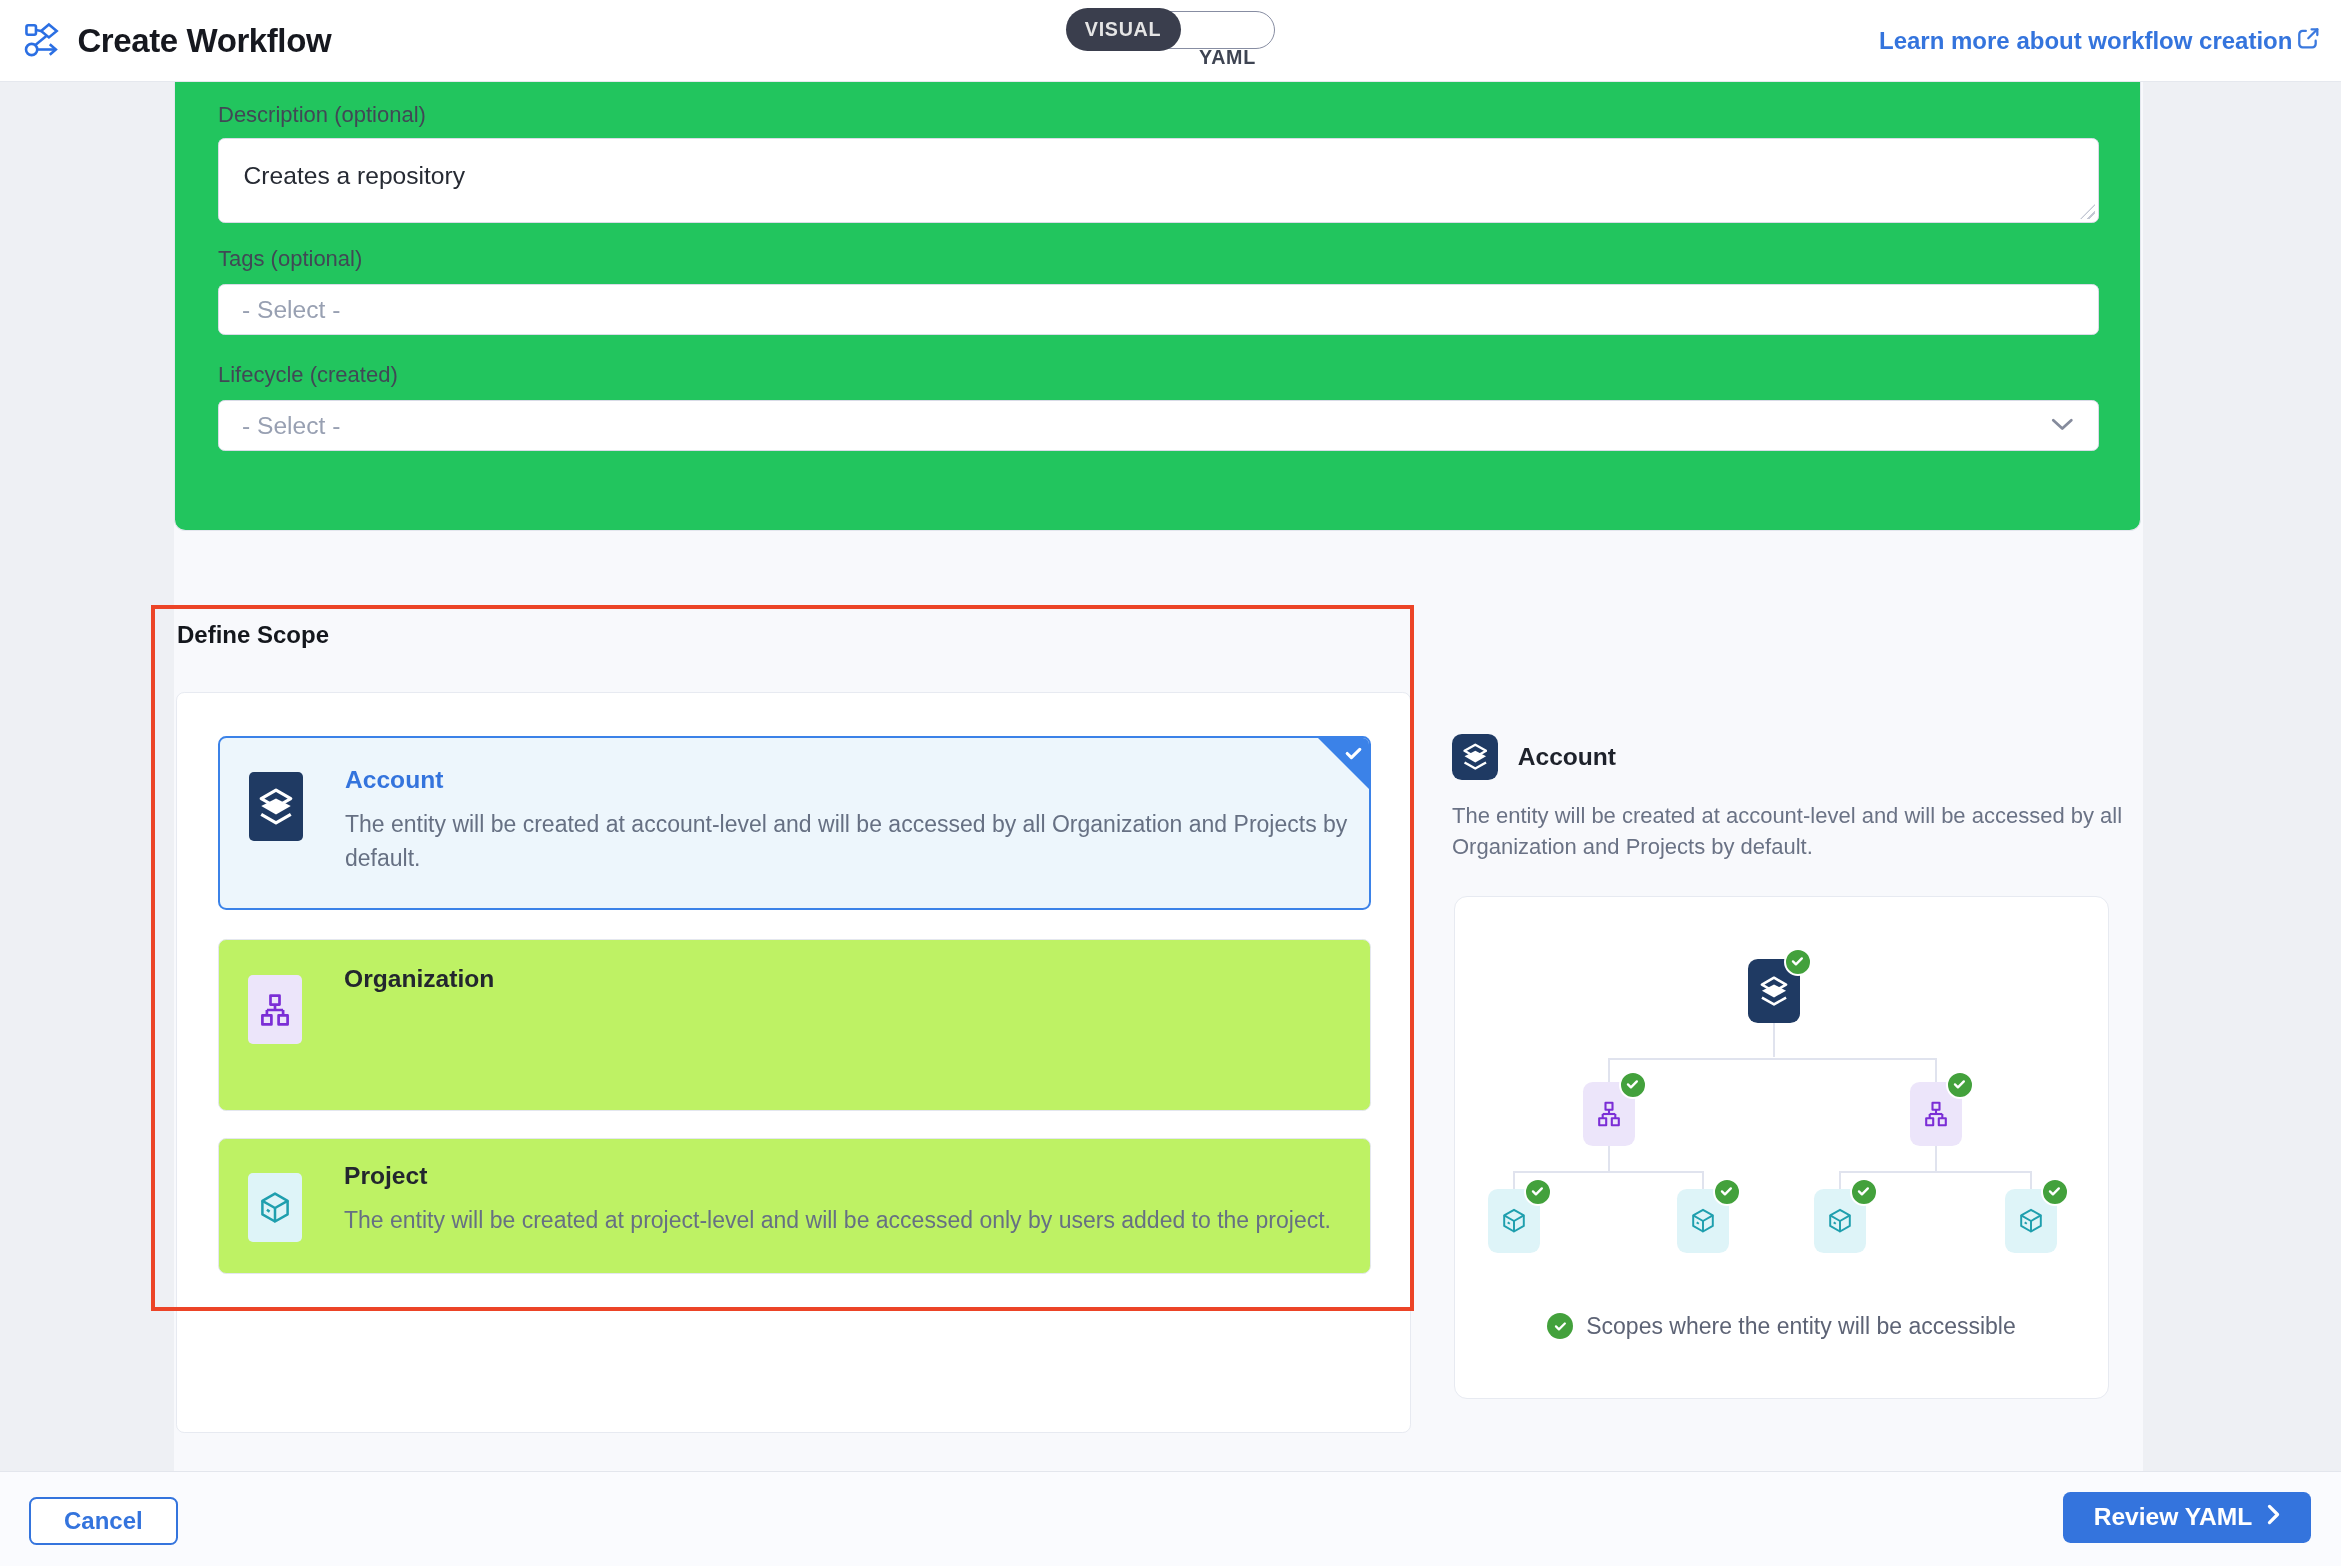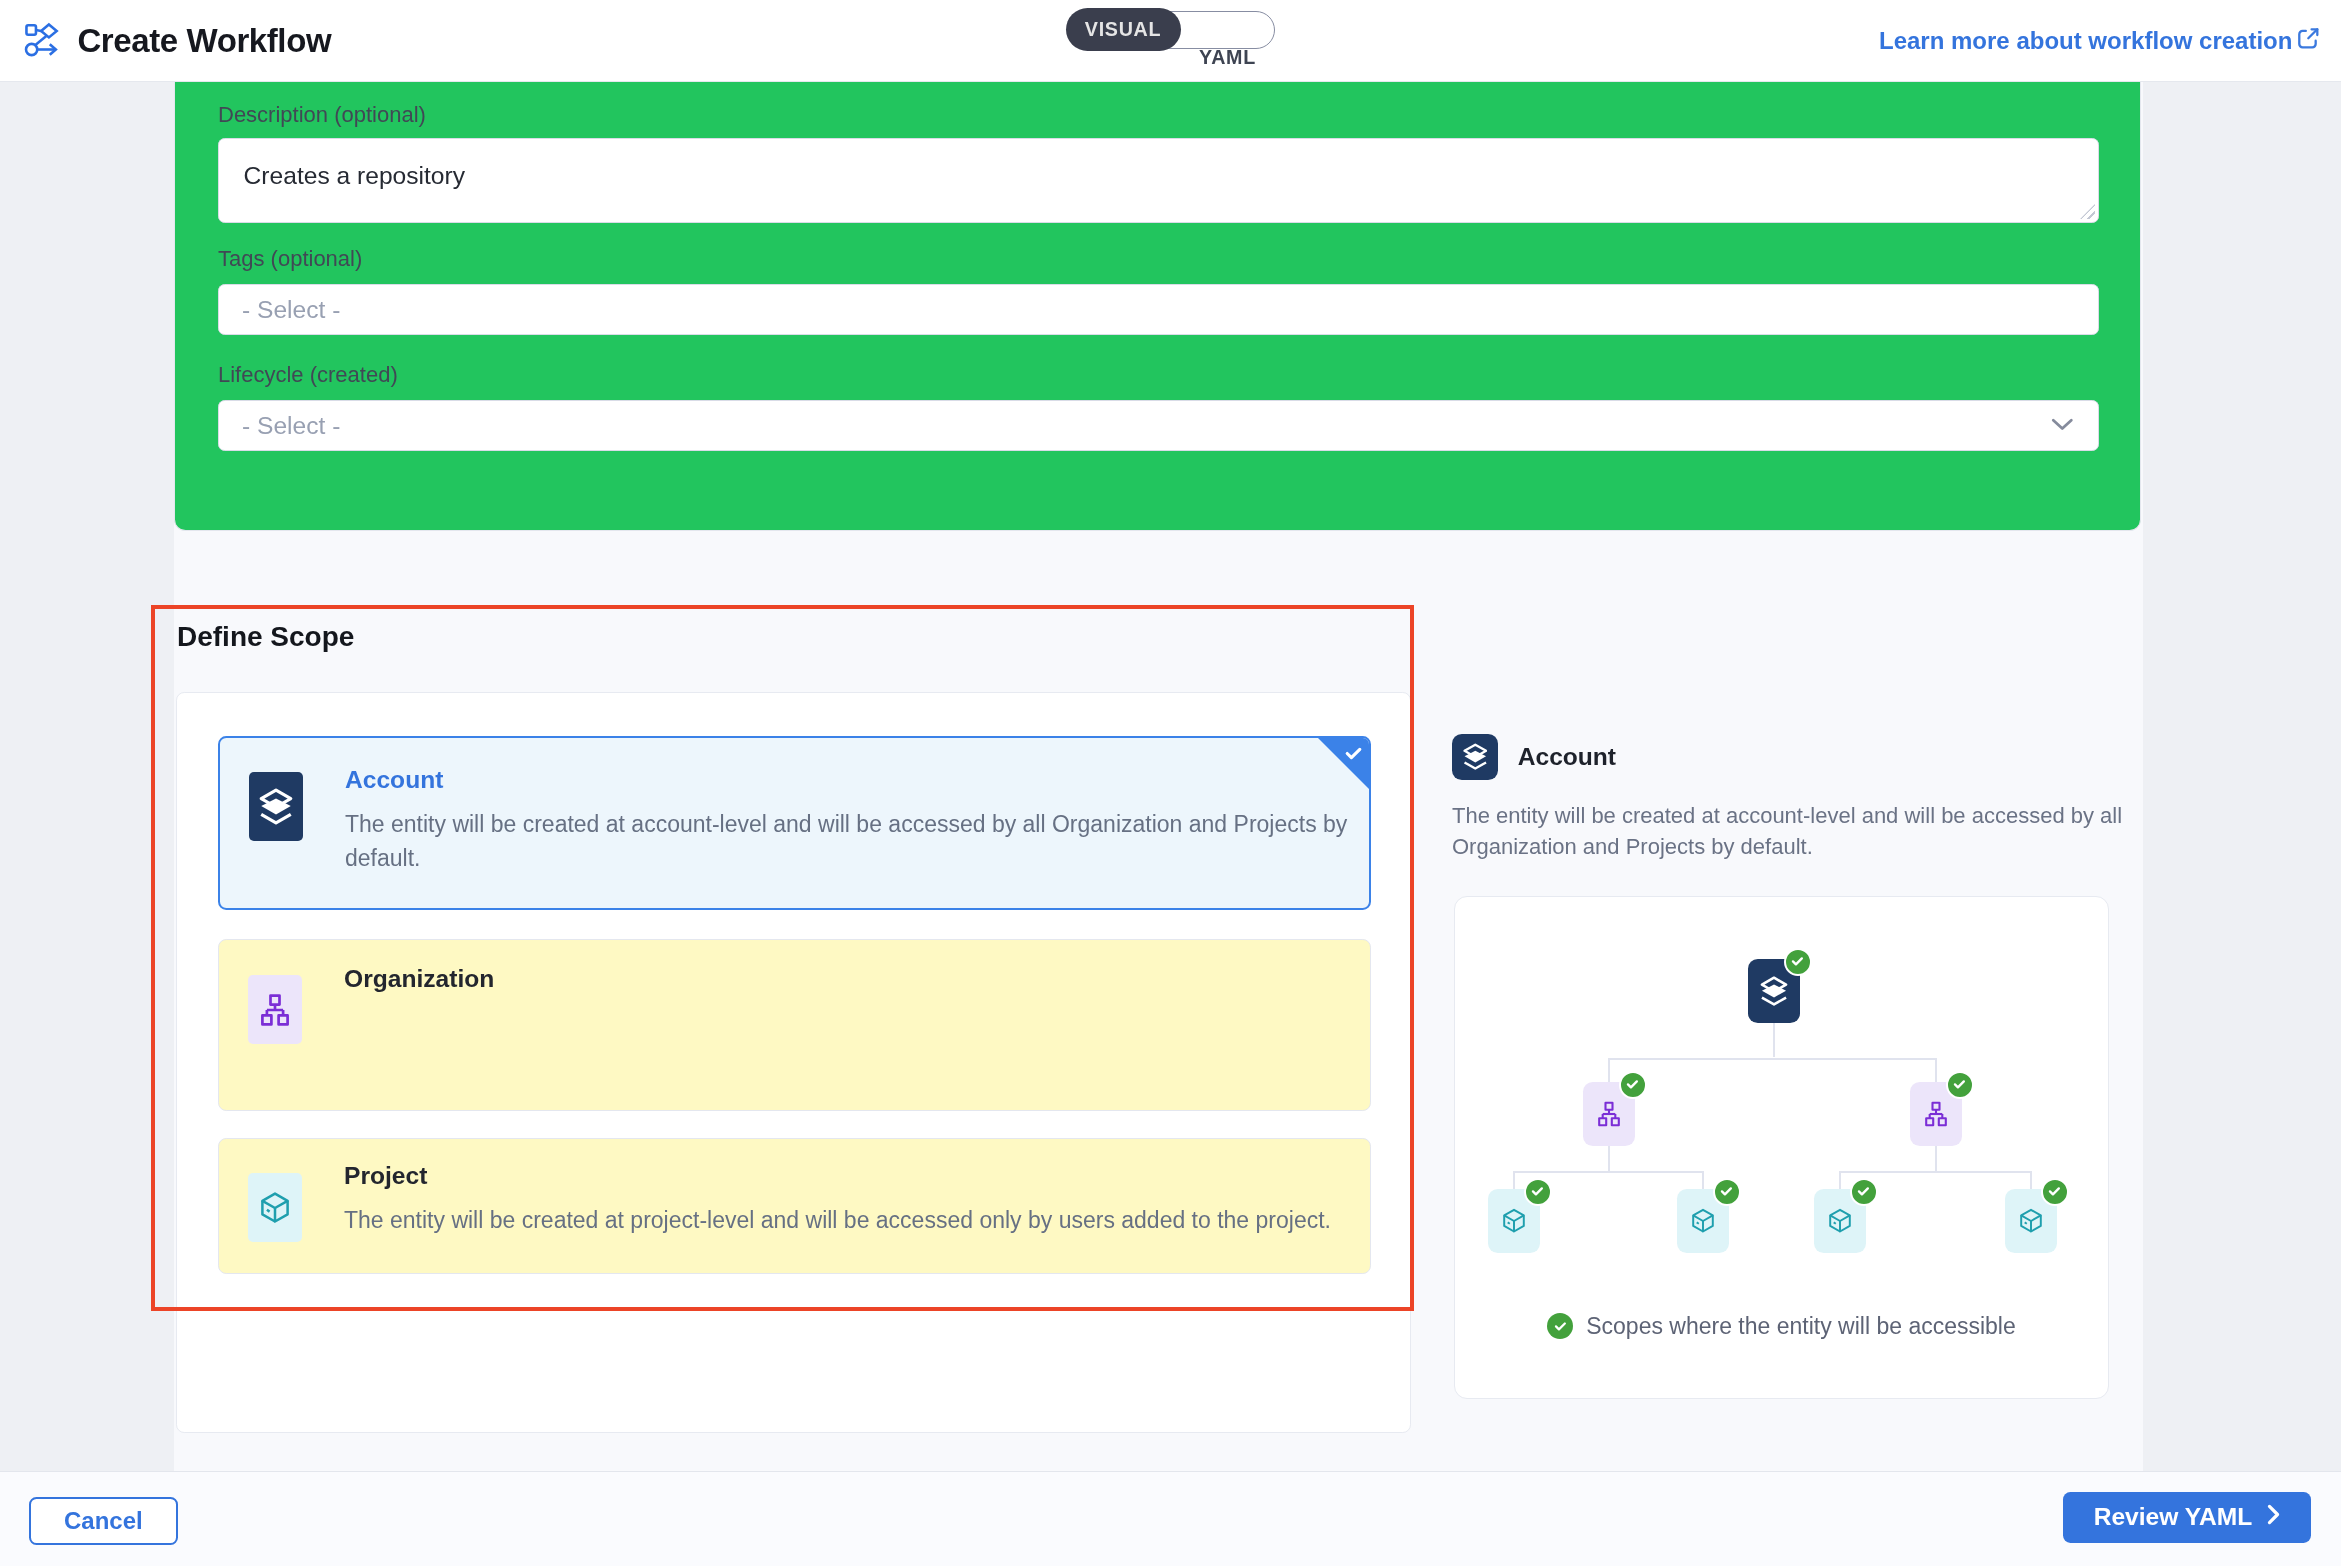--- a/index.html
+++ b/index.html
@@ -48,24 +48,24 @@
     border: 0.8px solid #d9dce7; border-radius: 6.6px; padding: 0 23px; font-family: "Liberation Sans", sans-serif;
     font-size: 24.6px; color: #262a33; outline: none; background:#fff; }
   .form-input::placeholder { color: #98a0b2; }
   .form-select { position: absolute; left: 43px; top: 318px; width: 1881px; height: 51px;
     border: 0.8px solid #d9dce7; border-radius: 6.6px; background: #fff; display: flex; align-items: center;
     padding: 0 23px; cursor: pointer; }
   .select-placeholder { font-size: 24.6px; color: #98a0b2; flex: 1; }
   
   .annotation-rect { position: absolute; left: 151px; top: 605px; width: 1263px; height: 706px;
     border: 4.1px solid var(--red); z-index: 15; pointer-events: none; }
-  .scope-heading { position: absolute; left: 177px; top: 621px; font-size: 28px; font-weight: 700; color: #14171d; }
+  .scope-heading { position: absolute; left: 177px; top: 621px; font-size: 24px; font-weight: 700; color: #14171d; }
   .scope-container { position: absolute; left: 176px; top: 692px; width: 1235px; height: 741px;
     background: #fff; border: 0.8px solid #e7eaf1; border-radius: 8.2px; }
-  .scope-card { position: absolute; left: 41px; width: 1153px; background: #fef9c3;
+  .scope-card { position: absolute; left: 41px; width: 1153px; background: #bef264;
     border: 1.2px solid #e4e7ef; border-radius: 8.2px; cursor: pointer; overflow: hidden; }
   .scope-card.selected { background: var(--selectedBg); border: 2px solid var(--selBorder); }
   .card-icon-box { position: absolute; left: 29px; width: 54px; height: 69px; border-radius: 4.9px;
     display: flex; align-items: center; justify-content: center; }
   .card-title { position: absolute; left: 125px; font-size: 24.6px; font-weight: 600; color: #23262e; }
   .scope-card.selected .card-title { color: var(--accent); }
   .card-desc { position: absolute; left: 125px; font-size: 23px; line-height: 34px; color: #667083; }
   .ribbon { position: absolute; top: 0; right: 0; width: 0; height: 0;
     border-top: 51px solid var(--selBorder); border-left: 51px solid transparent; }
   .ribbon-check { position: absolute; top: 4.9px; right: 4.9px; }

